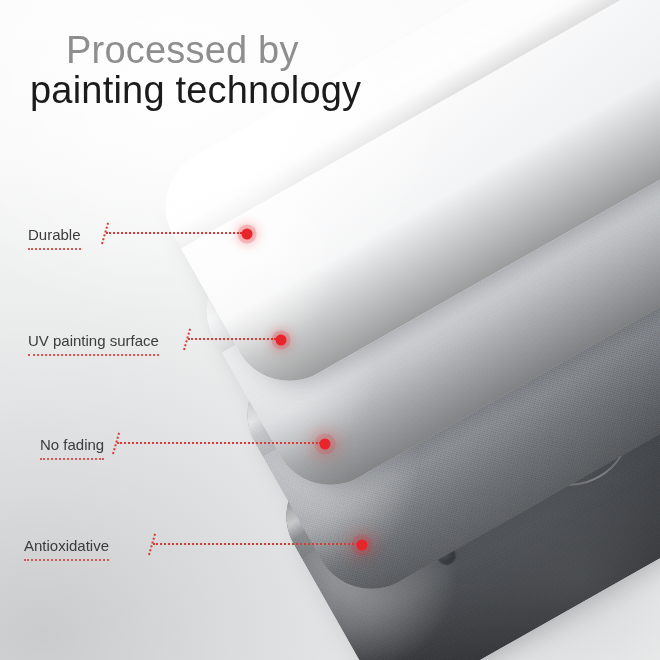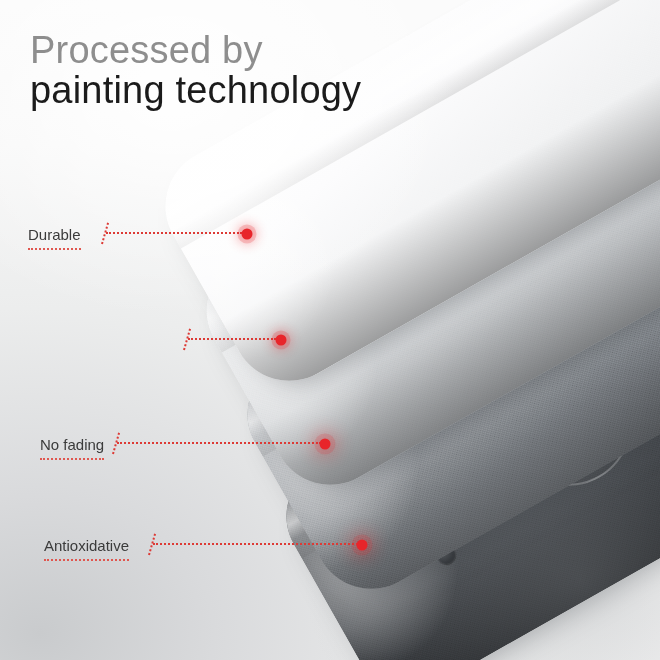--- a/index.html
+++ b/index.html
@@ -110,21 +110,21 @@
   .lens .flare{
     position:absolute;left:38%;top:40%;width:26%;height:18%;border-radius:50%;
     background:radial-gradient(circle, #bfe6ff 0%, #5ea8dd 45%, rgba(70,150,210,0) 78%);
     filter:blur(.6px);
   }
   .lens-fade{opacity:.45;}
   .lens-fade2{opacity:.28;}
 
   
   .heading{position:absolute;left:30px;top:30px;line-height:1.06;}
-  .h-line1{font-size:38px;color:#8e8e8e;letter-spacing:.2px;}
+  .h-line1{font-size:38px;color:#8e8e8e;letter-spacing:.2px;margin-left:36px;}
   .h-line2{font-size:38px;color:#1b1b1b;letter-spacing:.2px;}
 
   
   .callout{position:absolute;}
   .callout .cap{
     font-size:15px;color:#3b3b3b;white-space:nowrap;
     padding-bottom:5px;
     border-bottom:2px dotted #e0564f;
   }
   .lead{
@@ -229,31 +229,34 @@
     <div class="h-line2">painting technology</div>
   </div>
 
   <div class="callout" style="left:28px;top:226px;">
     <span class="cap">Durable</span>
   </div>
   <div class="riser" style="left:101px;top:222px;height:22px;transform:rotate(16deg);"></div>
   <div class="lead" style="left:106px;top:232px;width:136px;"></div>
   <div class="dot" style="left:247px;top:234px;"></div>
 
+  <div class="callout" style="left:28px;top:332px;">
+    <span class="cap">UV painting surface</span>
+  </div>
   <div class="riser" style="left:183px;top:328px;height:22px;transform:rotate(16deg);"></div>
   <div class="lead" style="left:188px;top:338px;width:88px;"></div>
   <div class="dot" style="left:281px;top:340px;"></div>
 
   <div class="callout" style="left:40px;top:436px;">
     <span class="cap">No fading</span>
   </div>
   <div class="riser" style="left:112px;top:432px;height:22px;transform:rotate(16deg);"></div>
   <div class="lead" style="left:117px;top:442px;width:204px;"></div>
   <div class="dot soft" style="left:325px;top:444px;"></div>
 
-  <div class="callout" style="left:44px;top:537px;">
+  <div class="callout" style="left:24px;top:537px;">
     <span class="cap">Antioxidative</span>
   </div>
   <div class="riser" style="left:148px;top:533px;height:22px;transform:rotate(16deg);"></div>
   <div class="lead" style="left:153px;top:543px;width:205px;"></div>
   <div class="dot soft" style="left:362px;top:545px;"></div>
 
 </div>
 
 </body></html>

